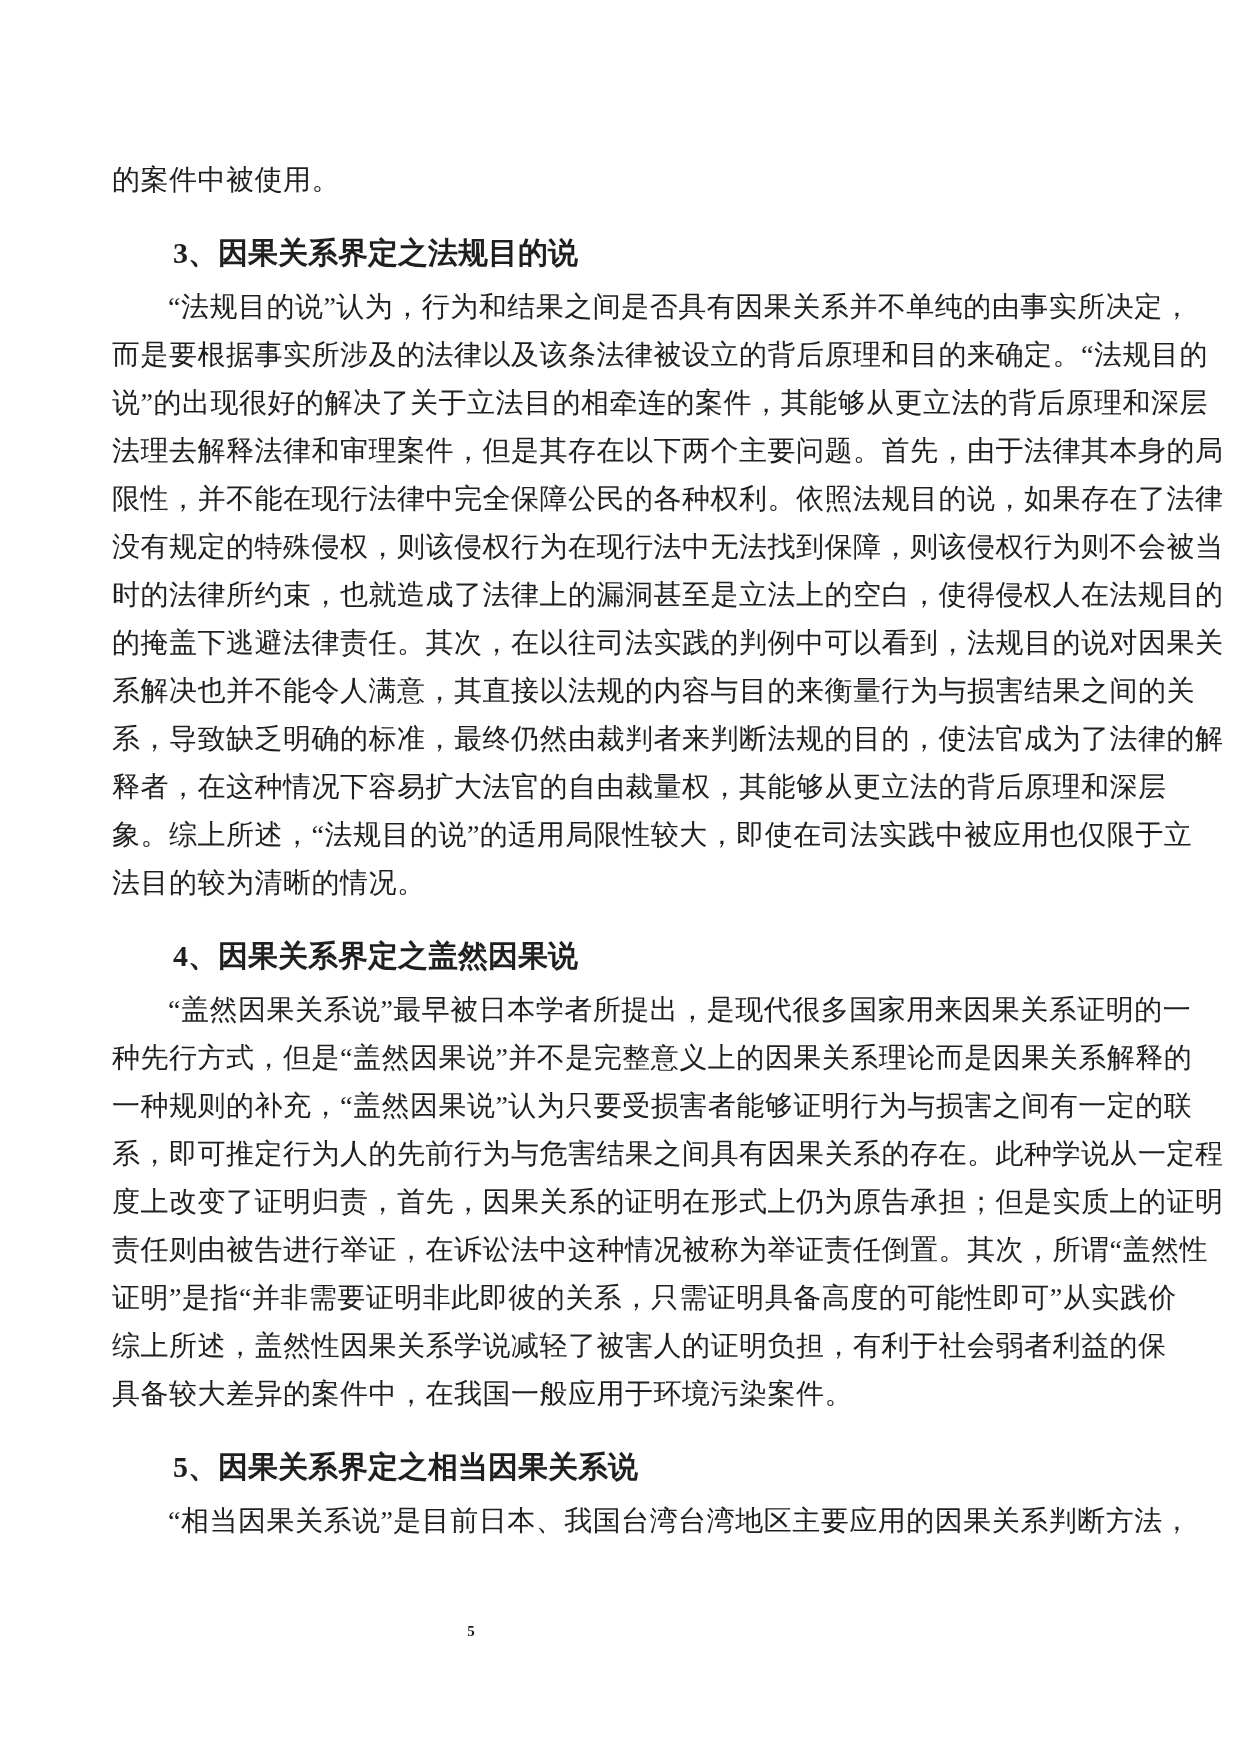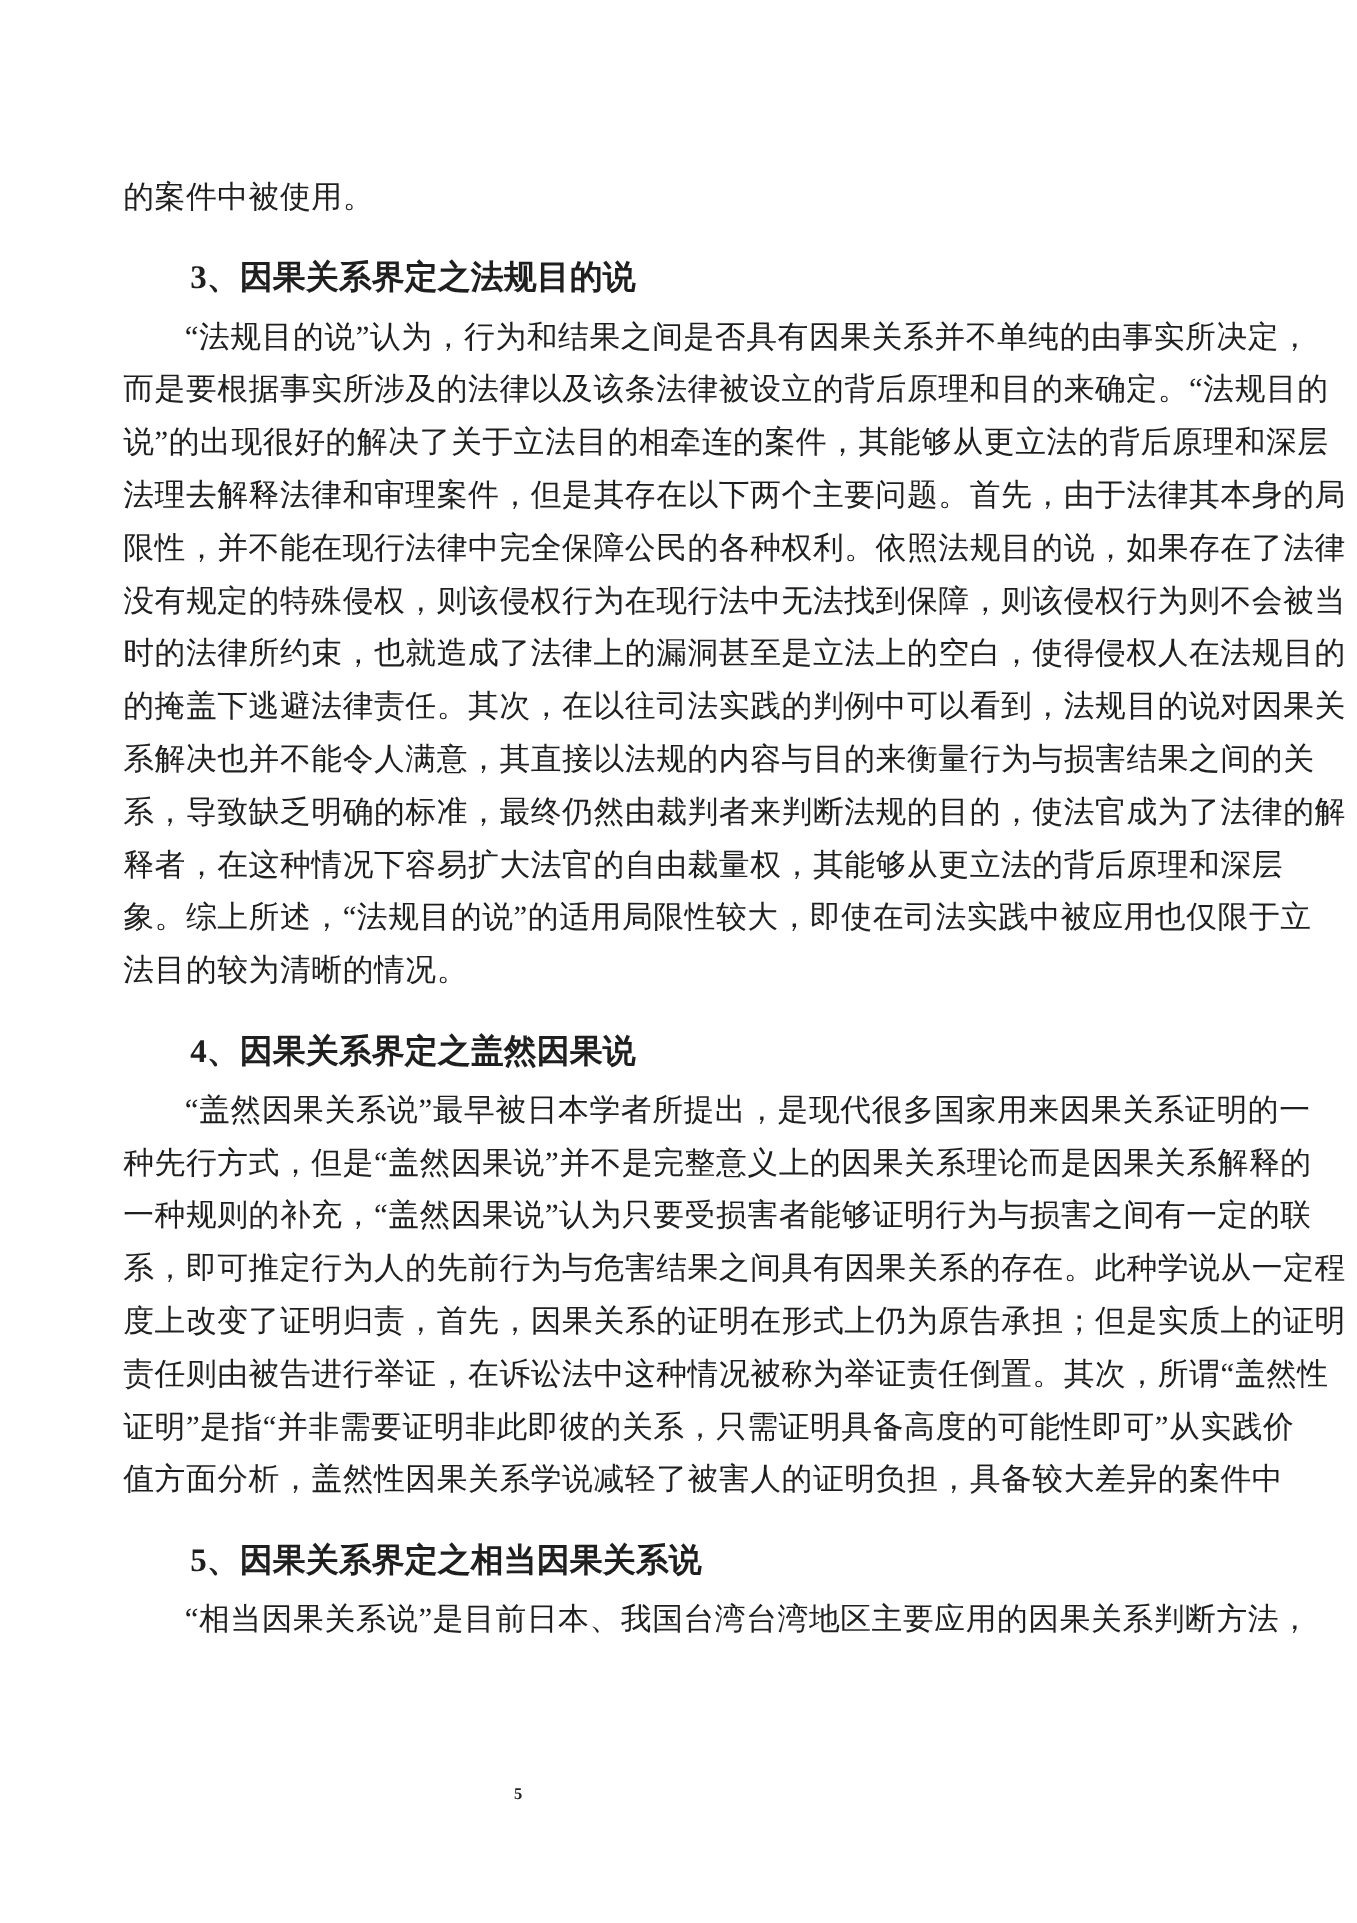--- a/index.html
+++ b/index.html
@@ -88,21 +88,22 @@
     <section>
       <h2 class="heading">4、因果关系界定之盖然因果说</h2>
       <div class="para">
           <div class="line">“盖然因果关系说”最早被日本学者所提出，是现代很多国家用来因果关系证明的一</div>
           <div class="line">种先行方式，但是“盖然因果说”并不是完整意义上的因果关系理论而是因果关系解释的</div>
           <div class="line">一种规则的补充，“盖然因果说”认为只要受损害者能够证明行为与损害之间有一定的联</div>
           <div class="line">系，即可推定行为人的先前行为与危害结果之间具有因果关系的存在。此种学说从一定程</div>
           <div class="line">度上改变了证明归责，首先，因果关系的证明在形式上仍为原告承担；但是实质上的证明</div>
           <div class="line">责任则由被告进行举证，在诉讼法中这种情况被称为举证责任倒置。其次，所谓“盖然性</div>
           <div class="line">证明”是指“并非需要证明非此即彼的关系，只需证明具备高度的可能性即可”从实践价</div>
-          <div class="line">值方面分析，盖然性因果关系学说减轻了被害人的证明负担，具备较大差异的案件中</div>
+          <div class="line">综上所述，盖然性因果关系学说减轻了被害人的证明负担，有利于社会弱者利益的保</div>
+          <div class="line para-end">具备较大差异的案件中，在我国一般应用于环境污染案件。</div>
         </div>
     </section>
 
     <section>
       <h2 class="heading">5、因果关系界定之相当因果关系说</h2>
       <div class="para">
           <div class="line">“相当因果关系说”是目前日本、我国台湾台湾地区主要应用的因果关系判断方法，</div>
         </div>
     </section>
 

